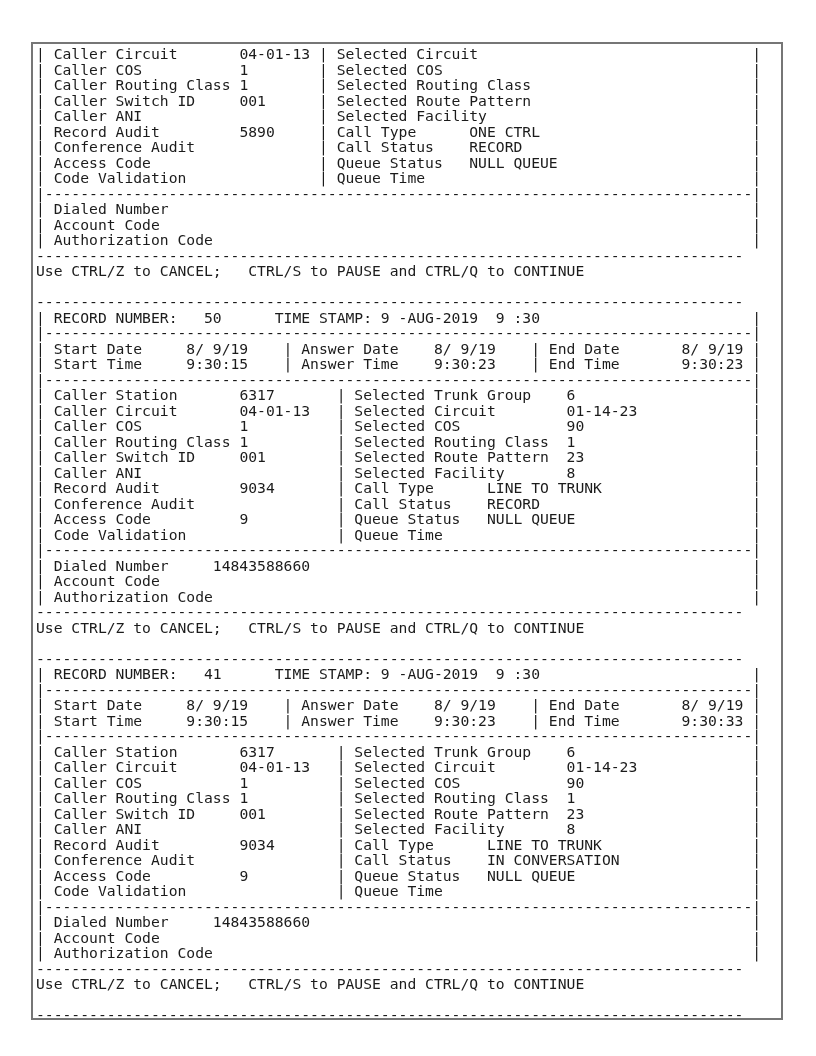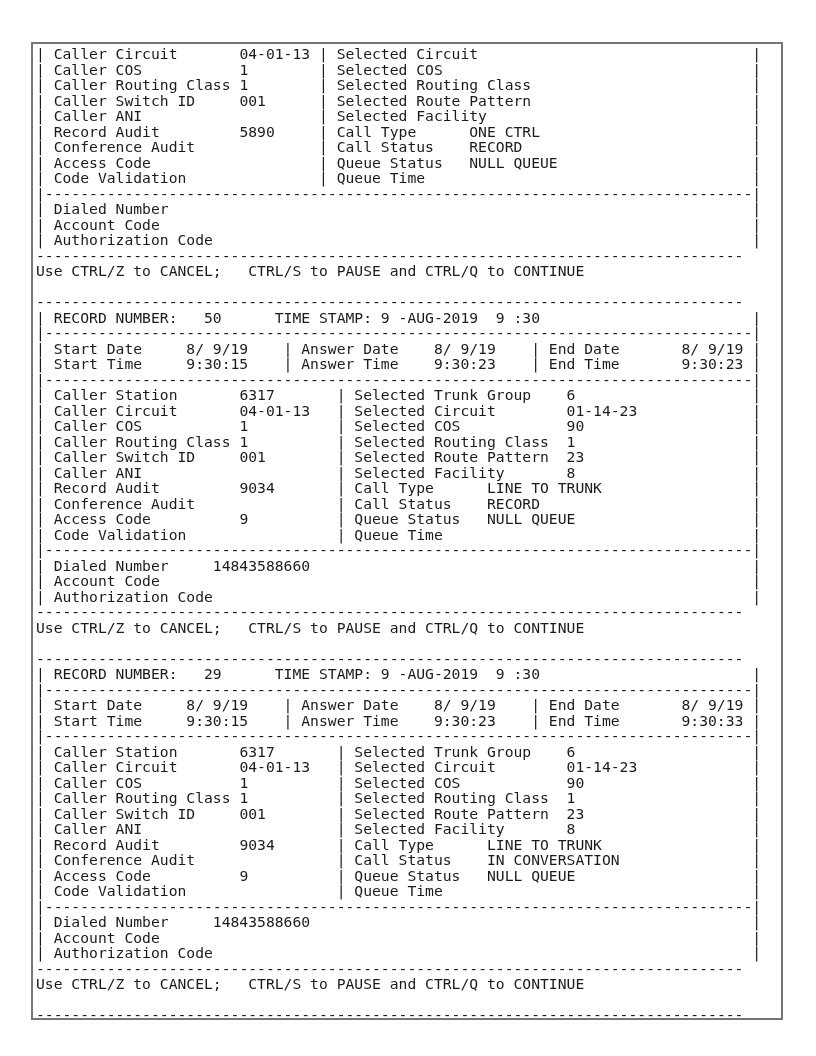--- a/index.html
+++ b/index.html
@@ -341,21 +341,21 @@
   </div>
   <div class="row"></div>
   <div class="row">
     <span class="x0">--------------------------------------------------------------------------------</span>
   </div>
 
   <section>
     <div class="row">
       <span class="x0">|</span>
       <span class="x2">RECORD NUMBER:</span>
-      <span class="x19">29</span>
+      <span class="x19">41</span>
       <span class="x27">TIME STAMP:</span>
       <span class="x39">9 -AUG-2019  9 :30</span>
       <span class="x81">|</span>
     </div>
     <div class="row">
       <span class="x0">|</span>
       <span class="x1">--------------------------------------------------------------------------------</span>
       <span class="x81">|</span>
     </div>
     <div>

